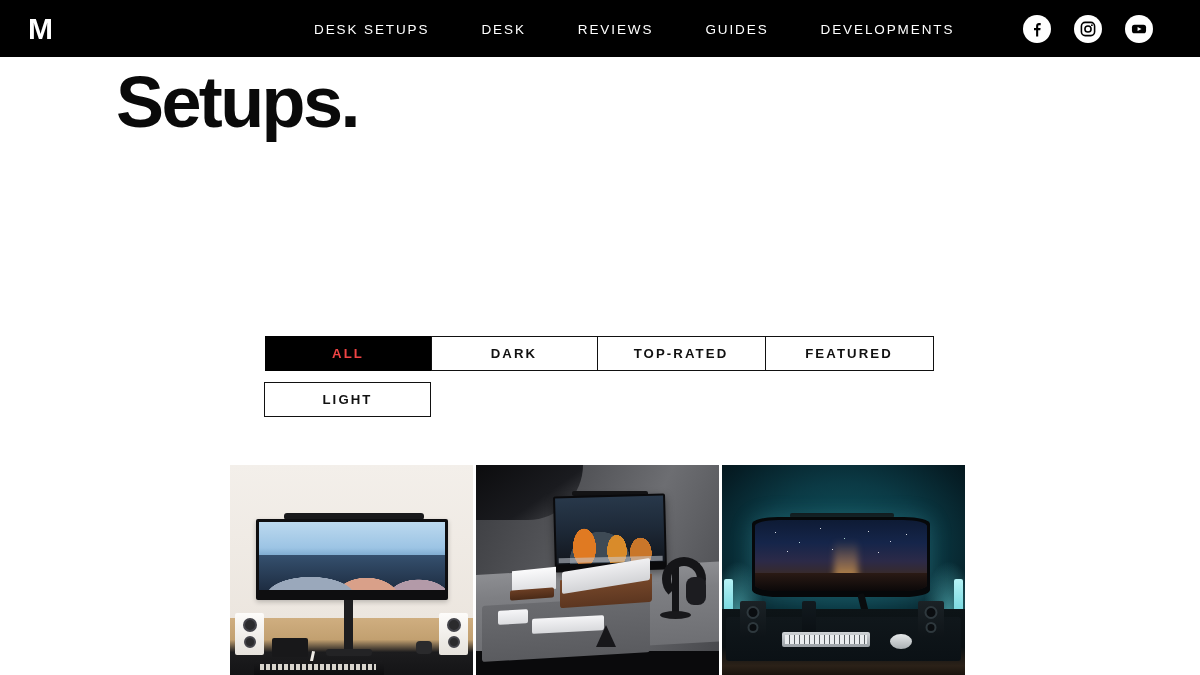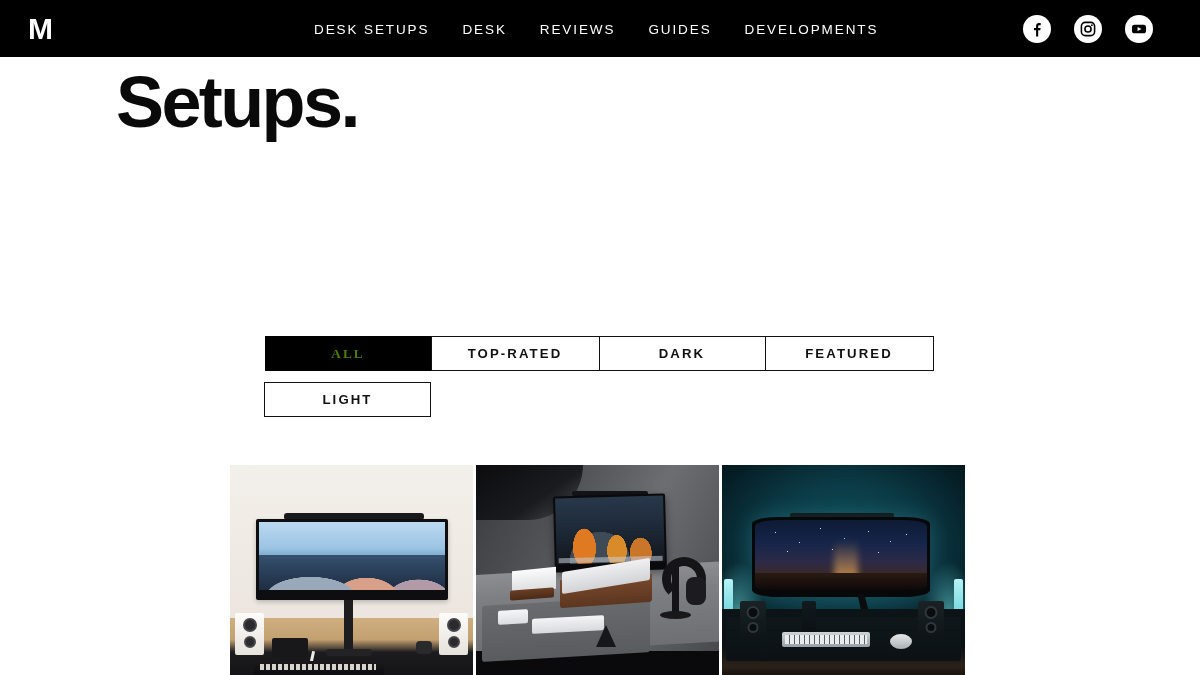--- a/index.html
+++ b/index.html
@@ -21,21 +21,21 @@
     position:absolute; left:28px; top:50%;
     transform:translateY(-50%);
     color:#ffffff;
     font-size:30px; font-weight:700;
     letter-spacing:0px; line-height:1;
   }
   .main-nav{
     position:absolute; left:314px; top:50%;
     transform:translateY(-50%);
     display:flex; align-items:center;
-    gap:33px;
+    gap:52px;
   }
   .nav-link{
     color:#ffffff;
     font-size:13.5px;
     font-weight:400;
     letter-spacing:1.9px;
     text-decoration:none;
     white-space:nowrap;
     cursor:pointer;
   }
@@ -97,23 +97,22 @@
     font-size:13.2px;
     font-weight:700;
     letter-spacing:2.1px;
     display:flex; align-items:center; justify-content:center;
     cursor:pointer;
     margin-left:-1px;
   }
   .filter-btn:first-child{ margin-left:0; }
   .filter-btn.active{
     background:#000000;
-    color:#4d7c0f;
+    color:#ef4444;
     border-color:#000000;
-    font-family:Liberation Serif, serif;
   }
   .fb-all{ width:167px; }
   .fb-dark{ width:167px; }
   .fb-top{ width:169px; }
   .fb-feat{ width:169px; }
   .filter-row-2{
     display:flex; justify-content:flex-start;
     margin-top:11px;
   }
   .fb-light{ width:167px; }
@@ -310,22 +309,22 @@
   </div>
 </header>
 
 <section class="hero">
   <h1 class="page-title">Setups.</h1>
 </section>
 
 <section class="filter-bar">
   <div class="filter-row">
     <button class="filter-btn fb-all active">ALL</button>
+    <button class="filter-btn fb-dark">DARK</button>
     <button class="filter-btn fb-top">TOP-RATED</button>
-    <button class="filter-btn fb-dark">DARK</button>
     <button class="filter-btn fb-feat">FEATURED</button>
   </div>
   <div class="filter-row-2">
     <button class="filter-btn fb-light">LIGHT</button>
   </div>
 </section>
 
 <section class="gallery">
 
   <article class="gallery-card c1" aria-label="Light desk setup with ultrawide monitor, mountain wallpaper and white bookshelf speakers">

